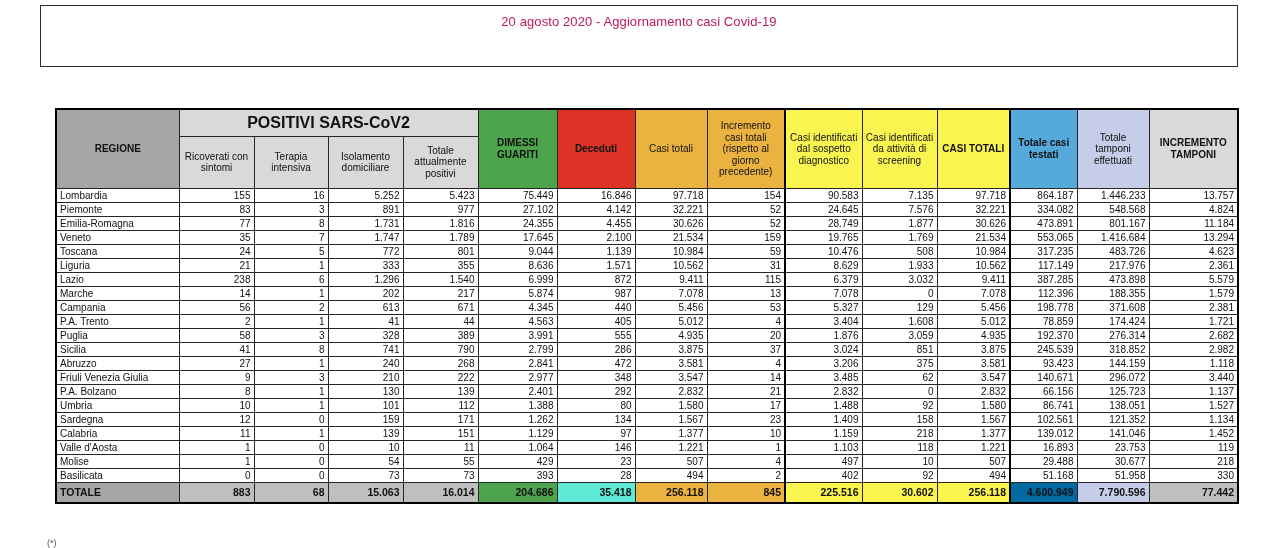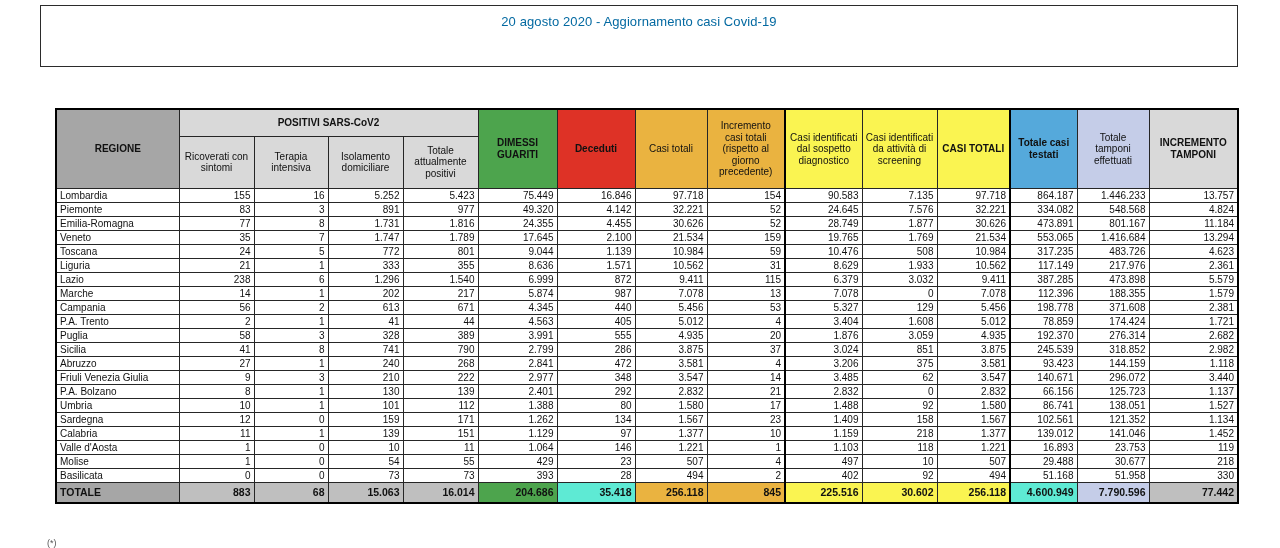--- a/index.html
+++ b/index.html
@@ -6,56 +6,56 @@
     margin:0;padding:0;background:#ffffff;
     font-family:"Liberation Sans","DejaVu Sans",sans-serif;
     width:1280px;height:548px;overflow:hidden;
   }
   .title-box{
     position:absolute;left:40px;top:5px;width:1198px;height:62px;
     border:1px solid #2b2b2b;background:#ffffff;
     display:flex;flex-direction:column;justify-content:space-between;
     padding:8px 0 9px 0;box-sizing:border-box;text-align:center;
   }
-  .title-line{font-size:13px;color:#0369a1;letter-spacing:0.1px;}
+  .title-line{font-size:13px;color:#be185d;letter-spacing:0.1px;}
   .tbl-wrap{position:absolute;left:55px;top:108px;}
   table{
     border-collapse:collapse;table-layout:fixed;
     border:2px solid #000;
   }
   th,td{
     border:1px solid #262626;
     font-size:10px;color:#111;
     padding:0 3px;box-sizing:border-box;
     overflow:hidden;white-space:nowrap;
   }
   th{font-weight:normal;white-space:normal;line-height:1.15;}
   .bold{font-weight:bold;}
-  .grp-head{height:27px;font-size:10px;margin-top:12px;}
+  .grp-head{height:27px;font-size:16px;margin-top:12px;}
   .sub-row th{height:52px;}
   td{height:14px;text-align:right;}
   td.region{text-align:left;}
   tr.total-row td{height:21px;font-weight:bold;font-size:10.5px;}
   
   .h-darkgray{background:#a6a6a6;}
   .h-lightgray{background:#d9d9d9;}
   .h-green{background:#4da44d;}
   .h-red{background:#de3226;}
   .h-gold{background:#eab340;}
   .h-yellow{background:#faf451;text-align:center;}
   .h-blue{background:#55a9db;}
   .h-lav{background:#c5cde8;margin-left:46px;}
   
   .t-gray-dark{background:#a6a6a6;text-align:center;}
   .t-gray{background:#bfbfbf;}
   .t-green{background:#4da44d;}
   .t-red{background:#5eead4;}
   .t-gold{background:#eab340;}
   .t-yellow{background:#faf451;}
-  .t-blue{background:#5eead4;}
+  .t-blue{background:#0369a1;}
   .t-lav{background:#c5cde8;padding-left:16px;}
   
   .thick-left{border-left:2.5px solid #000;}
   .thick-right{border-right:2.5px solid #000;}
   .footnote{
     position:absolute;left:47px;top:538px;font-size:9px;color:#555;
   }
 </style>
 </head>
 <body>
@@ -122,21 +122,21 @@
           <td class="thick-left">864.187</td>
           <td>1.446.233</td>
           <td>13.757</td>
         </tr>
         <tr>
           <td class="region">Piemonte</td>
           <td>83</td>
           <td>3</td>
           <td>891</td>
           <td>977</td>
-          <td>49.320</td>
+          <td>27.102</td>
           <td>4.142</td>
           <td>32.221</td>
           <td>52</td>
           <td class="thick-left">24.645</td>
           <td>7.576</td>
           <td class="thick-right">32.221</td>
           <td class="thick-left">334.082</td>
           <td>548.568</td>
           <td>4.824</td>
         </tr>

